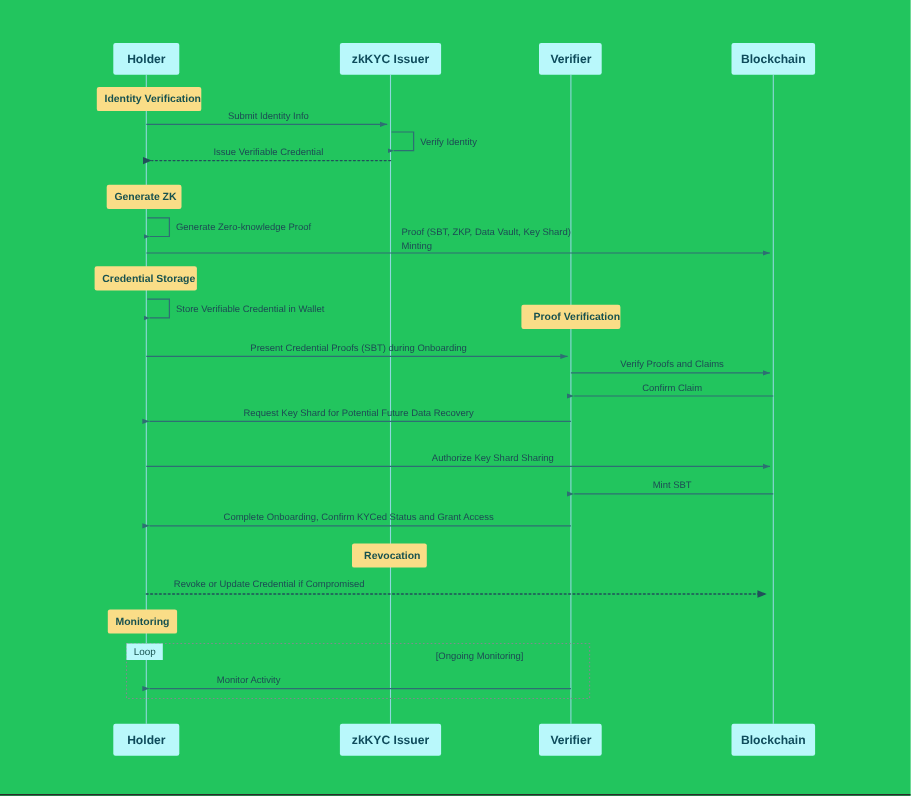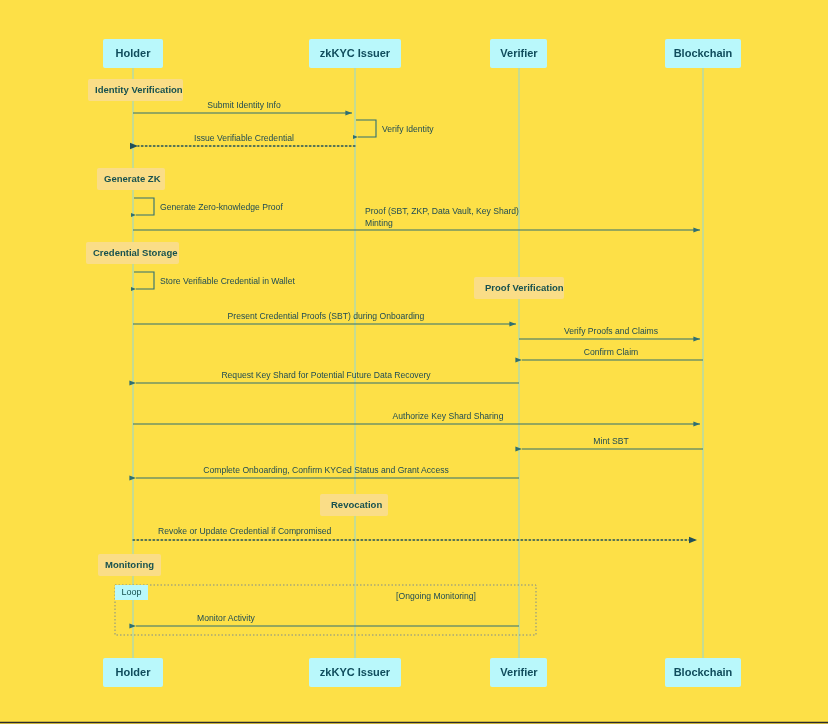--- a/index.html
+++ b/index.html
@@ -10,21 +10,21 @@
   body {
     width: 828px;
     height: 724px;
     font-family: "Liberation Sans", sans-serif;
     overflow: hidden;
   }
   #diagram-root {
     position: relative;
     width: 828px;
     height: 724px;
-    background: #fde047;
+    background: #22c55e;
   }
   #seq-svg {
     position: absolute;
     left: 0;
     top: 0;
     width: 828px;
     height: 724px;
     display: block;
   }
   .participant-box-rect {

